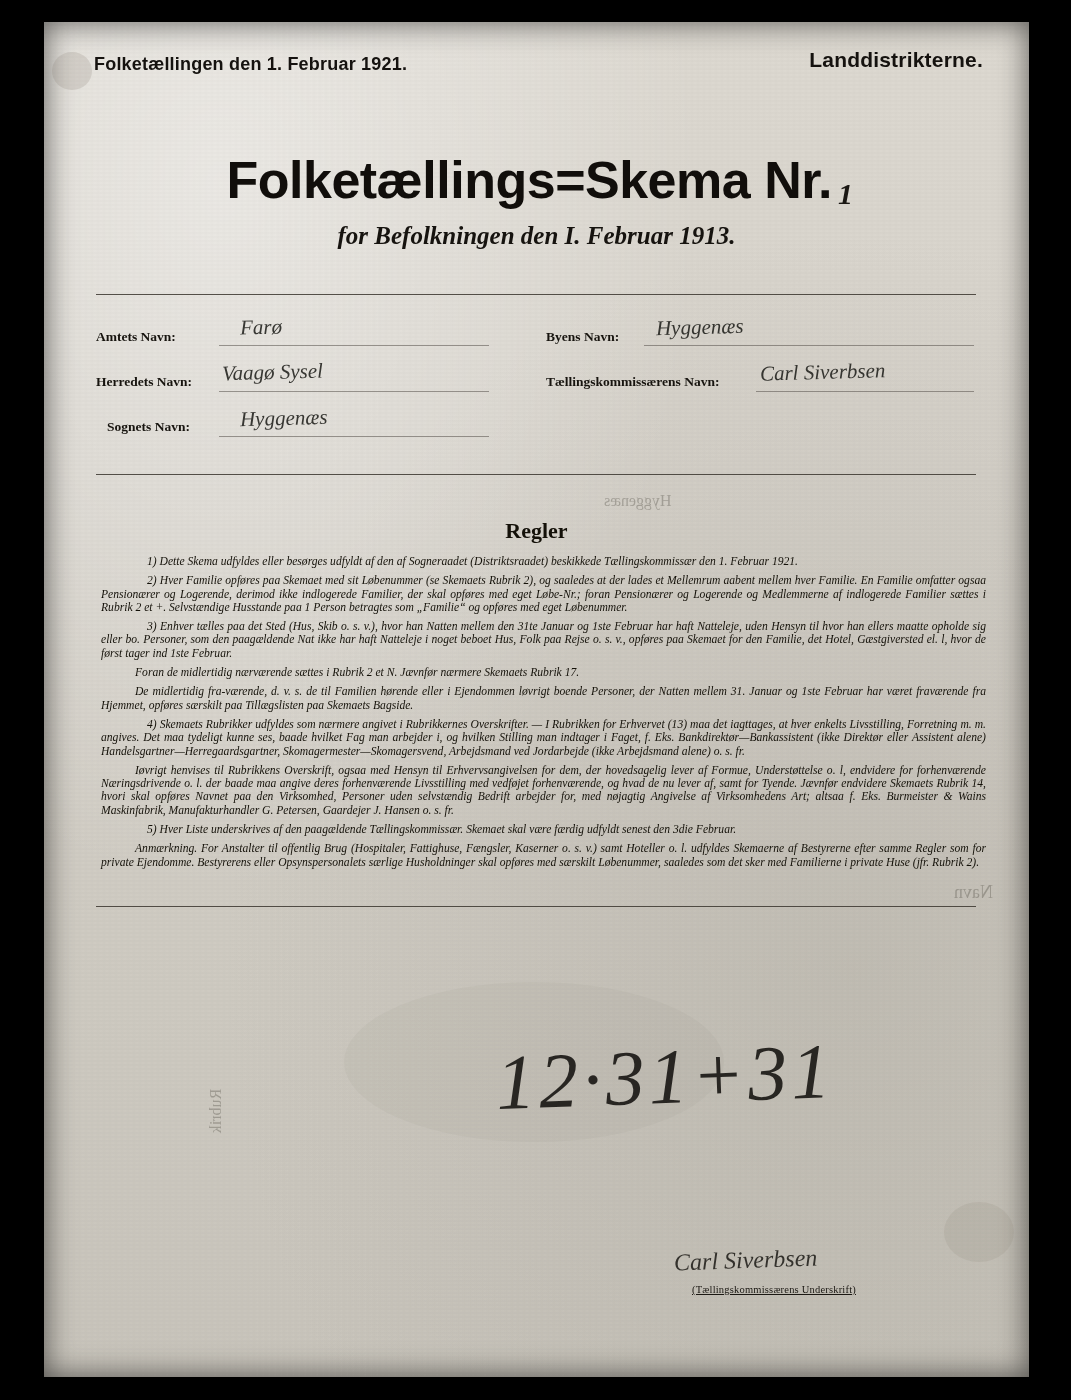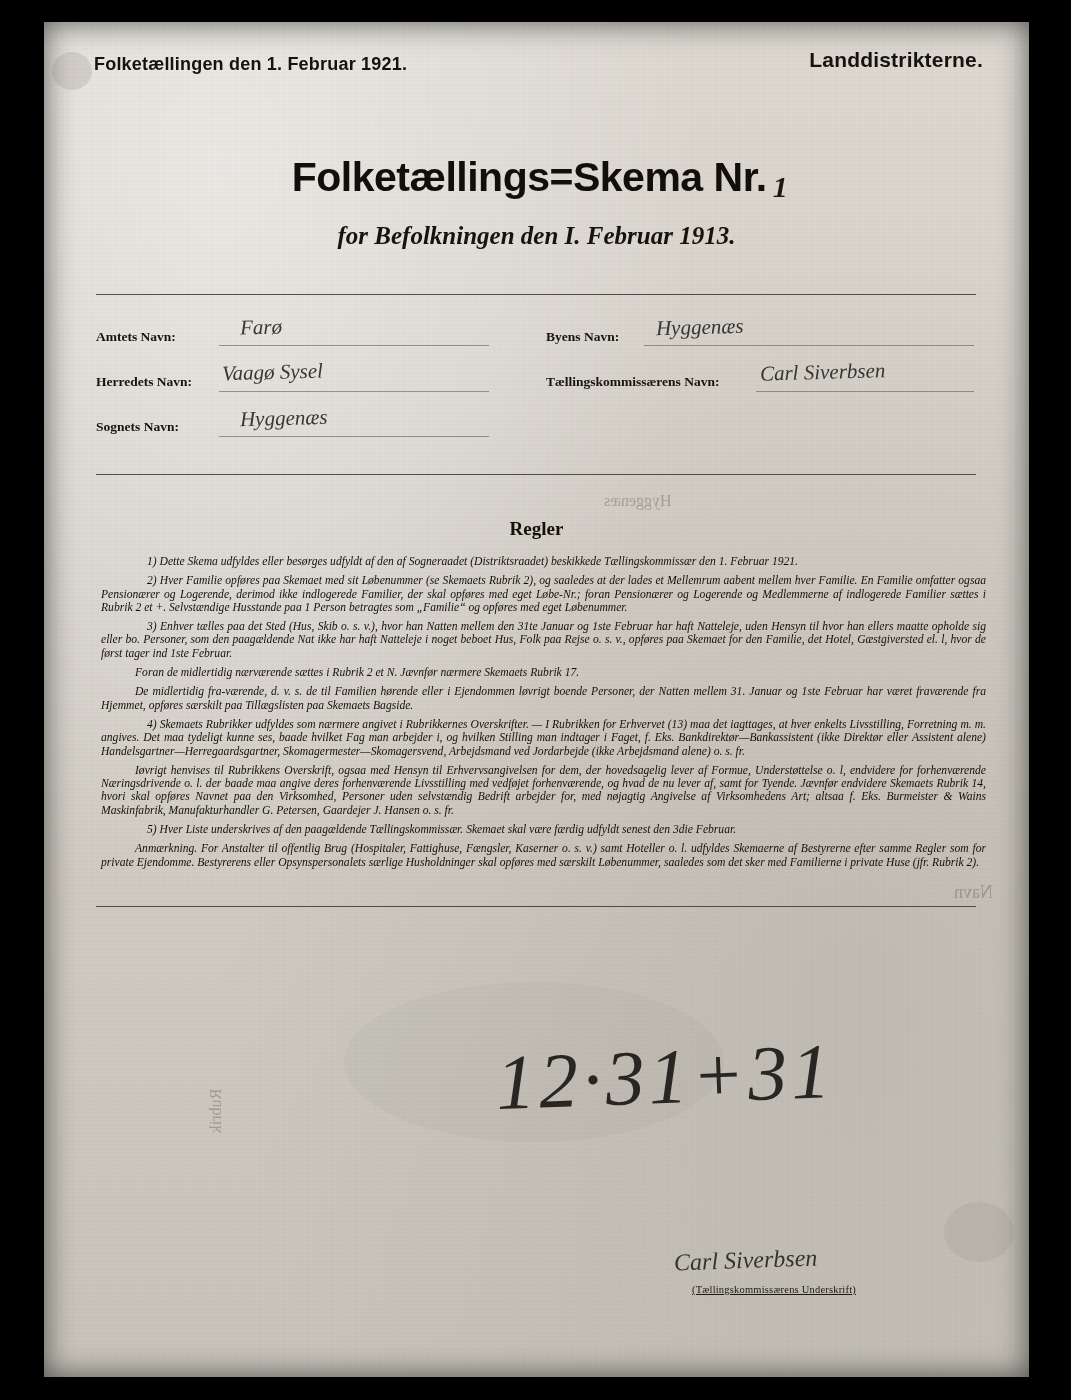--- a/index.html
+++ b/index.html
@@ -75,21 +75,21 @@
     left: 0; right: 0;
     top: 128px;
     text-align: center;
     font-family: "Liberation Sans", sans-serif;
     font-weight: bold;
     font-size: 45px;
     color: #110e0b;
     letter-spacing: -0.5px;
   }
   .title .nr {
-    font-size: 41px;
+    font-size: 52px;
   }
   .title-num {
     font-family: "Liberation Serif", serif;
     font-style: italic;
     font-size: 30px;
     color: #1a1713;
     position: relative;
     top: 6px;
     left: 6px;
   }
@@ -140,21 +140,21 @@
   }
 
   
   .regler-h {
     position: absolute;
     left: 0; right: 0;
     top: 496px;
     text-align: center;
     font-family: "Liberation Serif", serif;
     font-weight: bold;
-    font-size: 19px;
+    font-size: 22px;
     color: #141109;
   }
   .rules-body {
     position: absolute;
     left: 42px;
     top: 533px;
     width: 900px;
     font-family: "Liberation Serif", serif;
     font-size: 11.6px;
     line-height: 13.3px;
@@ -245,21 +245,21 @@
     <div class="rule" style="left:52px;top:884px;width:880px;"></div>
 
     <div class="fld-label" style="left:52px;top:307px;">Amtets Navn:</div>
     <div class="fld-line" style="left:175px;top:323px;width:270px;"></div>
     <div class="hand" style="left:196px;top:293px;">Farø</div>
 
     <div class="fld-label" style="left:52px;top:352px;">Herredets Navn:</div>
     <div class="fld-line" style="left:175px;top:369px;width:270px;"></div>
     <div class="hand" style="left:178px;top:338px;">Vaagø Sysel</div>
 
-    <div class="fld-label" style="left:52px;top:397px;">Sognets Navn:</div>
+    <div class="fld-label" style="left:63px;top:397px;">Sognets Navn:</div>
     <div class="fld-line" style="left:175px;top:414px;width:270px;"></div>
     <div class="hand" style="left:196px;top:384px;">Hyggenæs</div>
 
     <div class="fld-label" style="left:502px;top:307px;">Byens Navn:</div>
     <div class="fld-line" style="left:600px;top:323px;width:330px;"></div>
     <div class="hand" style="left:612px;top:293px;">Hyggenæs</div>
 
     <div class="fld-label" style="left:502px;top:352px;">Tællingskommissærens Navn:</div>
     <div class="fld-line" style="left:712px;top:369px;width:218px;"></div>
     <div class="hand" style="left:716px;top:338px;">Carl Siverbsen</div>

